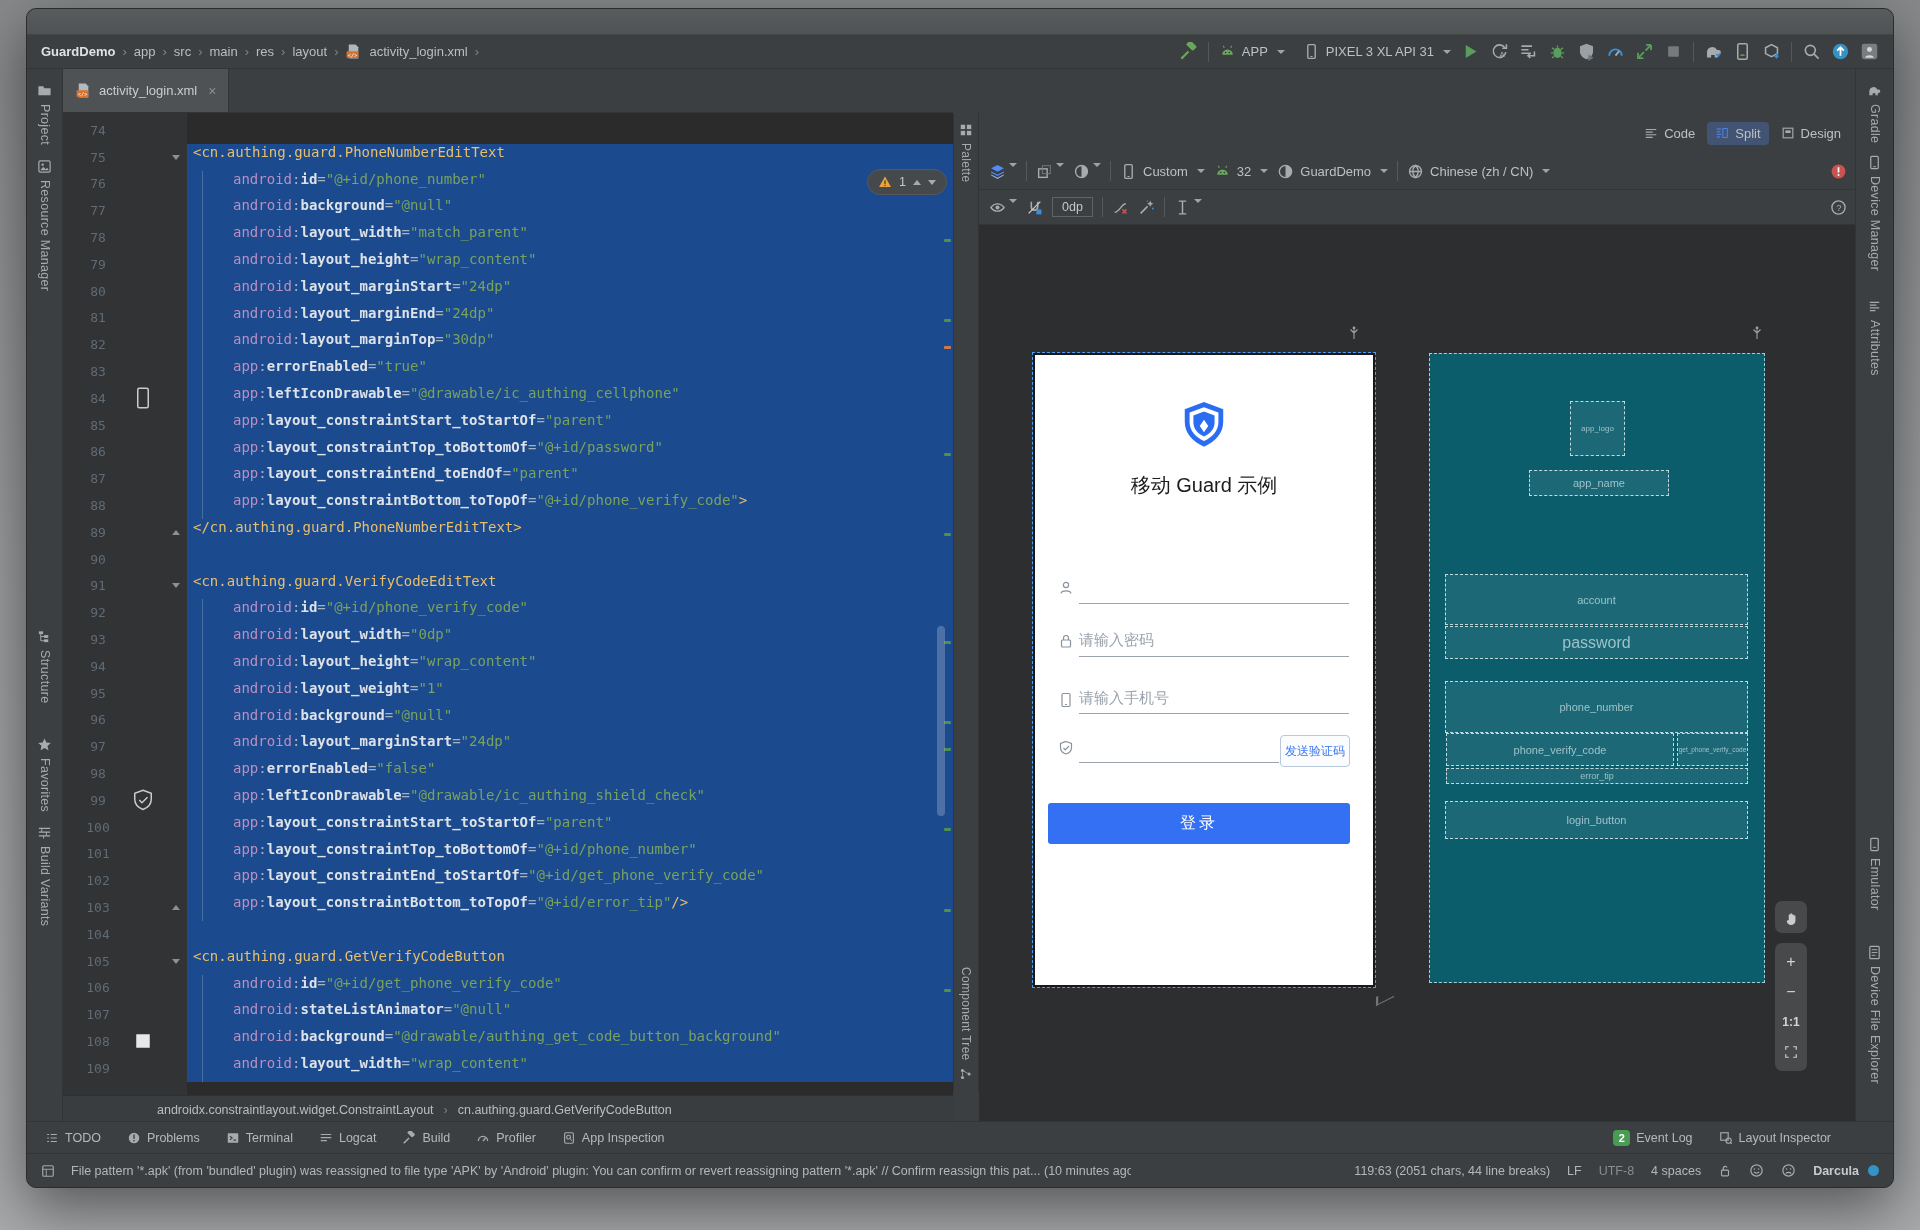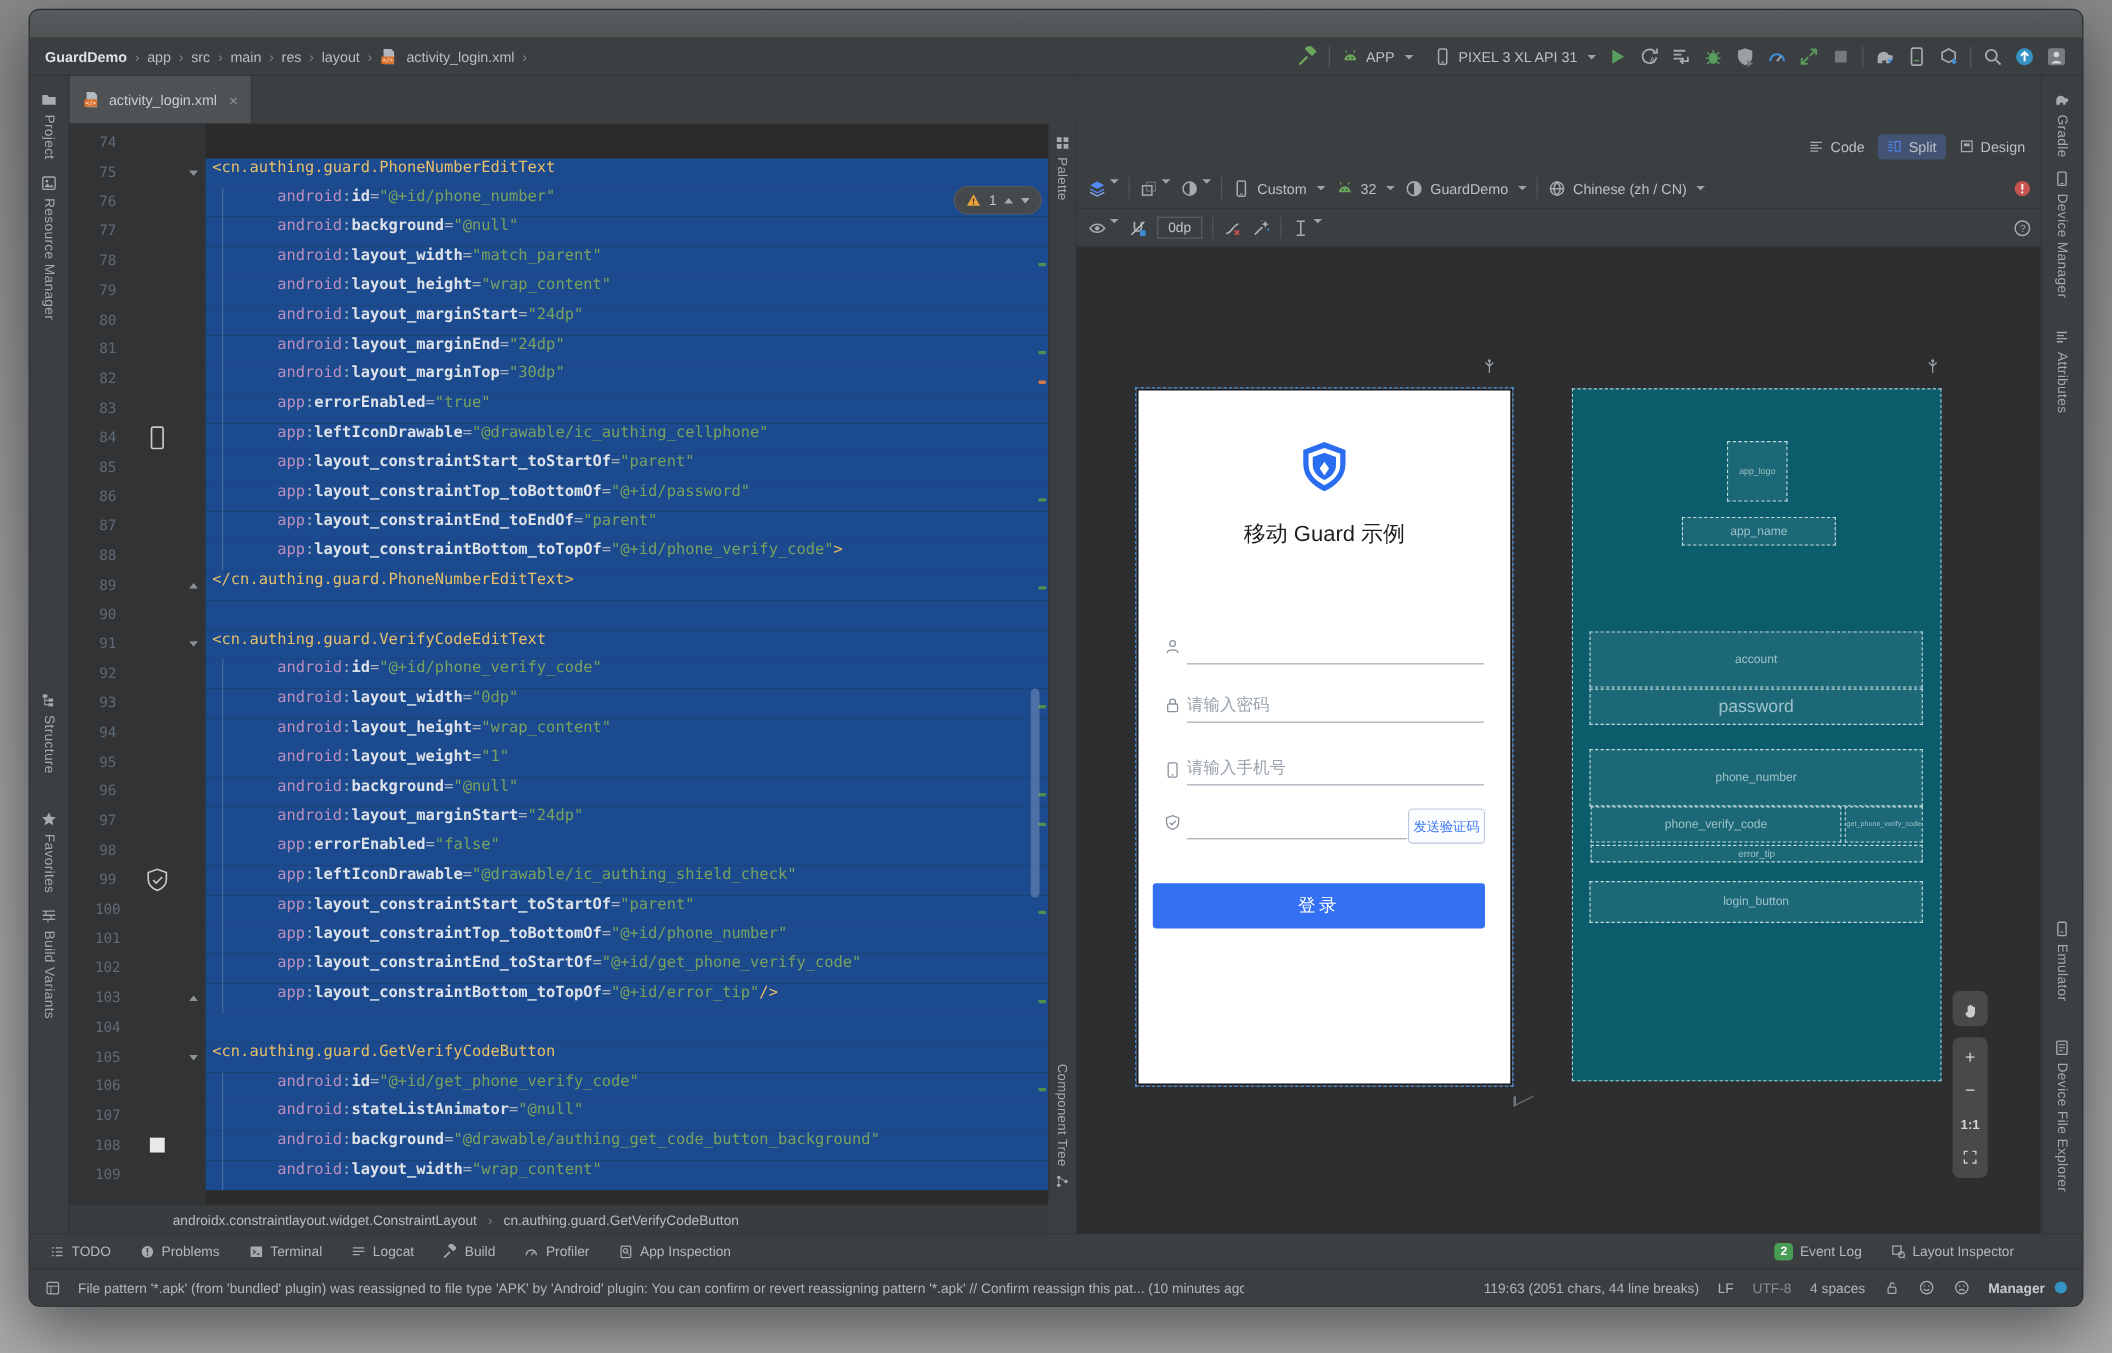--- a/index.html
+++ b/index.html
@@ -33,21 +33,21 @@
   .lines{position:absolute;left:0;top:0;right:0}
   .cl{display:flex;height:26.8px;align-items:center}
   .gut{width:124px;flex:none;display:flex;align-items:center;height:100%}
   .num{width:46px;text-align:center;color:#606b76;font:13px "DejaVu Sans Mono",monospace;margin-left:12px}
   .gicon{width:24px;height:17px;margin-left:10px;display:flex;align-items:center}
   .fold{margin-left:auto;margin-right:7px;width:9px;display:flex;justify-content:center}
   .fd{width:0;height:0;border-left:4.5px solid transparent;border-right:4.5px solid transparent;border-top:5.5px solid #8d9193}
   .fu{width:0;height:0;border-left:4.5px solid transparent;border-right:4.5px solid transparent;border-bottom:5.5px solid #8d9193}
   .codeln{flex:1;height:100%;display:flex;white-space:pre;font:14px "DejaVu Sans Mono",monospace;position:relative}
   .cl.sel .codeln{background:#1c4a8e}
-  .cl.attr .codeln{padding-left:65px}
+  .cl.attr .codeln{padding-left:46px}
   .cl.tagl .codeln{padding-left:6px}
   .cl.attr .codeln::before{content:"";position:absolute;left:15px;top:0;bottom:0;width:1px;background:rgba(195,205,215,.28)}
   .tk-tag{color:#e8bf6a}
   .tk-ns{color:#bc8fbf}
   .tk-an{color:#dde2e8;font-weight:bold}
   .tk-p{color:#a9b2bc}
   .tk-v{color:#79a25f}
   .warn-widget{position:absolute;top:56px;right:6px;height:26px;background:#45494b;border:1px solid #55595b;border-radius:13px;display:flex;align-items:center;gap:7px;padding:0 10px;font-size:12.5px;color:#c3c7c9}
   .chev{width:0;height:0;border-left:4.5px solid transparent;border-right:4.5px solid transparent}
   .chev.up{border-bottom:5px solid #a7abad}.chev.dn{border-top:5px solid #a7abad}
@@ -1130,17 +1130,17 @@
           </svg>
         </span>
       <span class="ic" style="width:15px;height:15px" id="stfrown">
           <svg viewBox="0 0 16 16" fill="none">
             <circle cx="8" cy="8" r="6" stroke="#a7abad" stroke-width="1.3" fill="none"></circle>
             <circle cx="5.8" cy="6.5" r=".8" fill="#a7abad"></circle>
             <circle cx="10.2" cy="6.5" r=".8" fill="#a7abad"></circle>
             <path d="M5.3 11.2a3.5 3.5 0 0 1 5.4 0" stroke="#a7abad" stroke-width="1.3" fill="none"></path>
           </svg>
         </span>
-      <span style="font-weight:bold;color:#c7cacc">Manager</span>
+      <span style="font-weight:bold;color:#c7cacc">Darcula</span>
       <span class="theme-dot" style="margin-left:-8px"></span>
     </span>
   </div>
 </div>
 
 </body></html>

